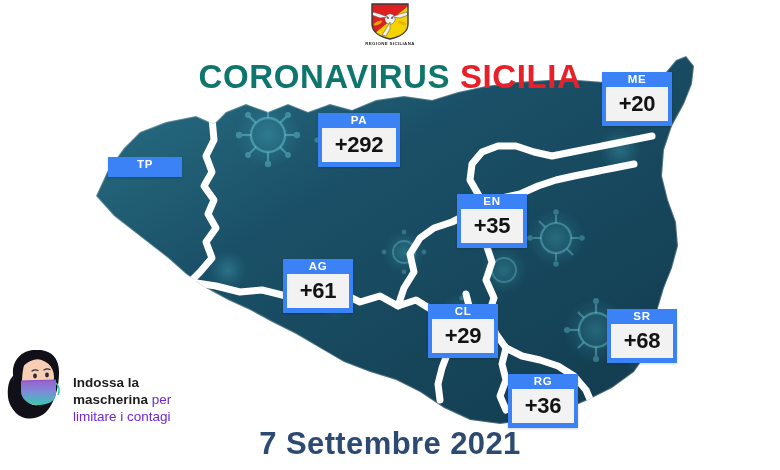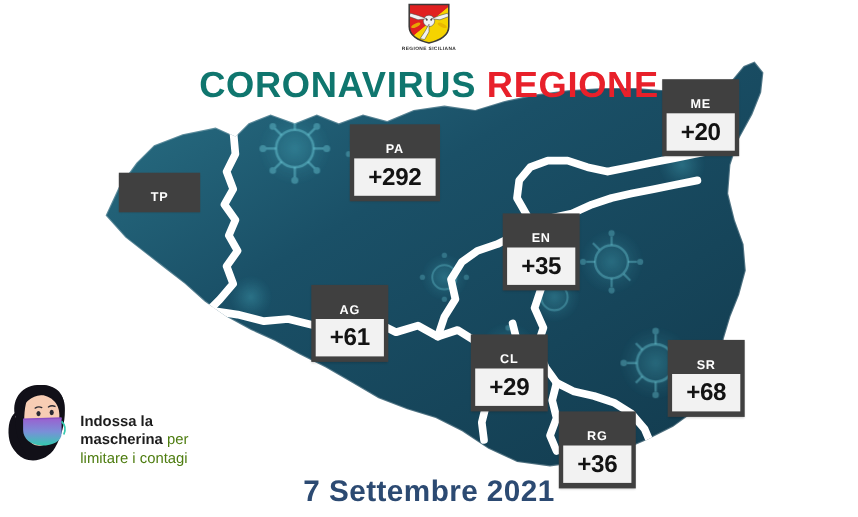--- a/index.html
+++ b/index.html
@@ -57,22 +57,22 @@
     position: absolute;
     left: 0; top: 0;
     width: 780px; height: 470px;
     z-index: 5;
   }
 
   
   .badge {
     position: absolute;
     z-index: 20;
-    background: #404040;
-    padding: 16px 4px 5px 4px;
+    background: #3b82f6;
+    padding: 0 4px 5px 4px;
     box-shadow: 0 1px 2px rgba(0,0,0,0.18);
     text-align: center;
   }
   .badge .code {
     color: #ffffff;
     font-weight: bold;
     font-size: 11.5px;
     letter-spacing: 0.7px;
     line-height: 15px;
     display: block;
@@ -102,29 +102,29 @@
   }
   #mask-art { flex: 0 0 auto; }
   #mask-text {
     margin-left: 5px;
     font-size: 13.5px;
     line-height: 17px;
     color: #2b2b2b;
     font-family: "Liberation Sans", sans-serif;
   }
   #mask-text .b { font-weight: bold; color: #1d1d1d; }
-  #mask-text .n { font-weight: normal; color: #4d7c0f; }
+  #mask-text .n { font-weight: normal; color: #6d28d9; }
 
   
   #date {
     position: absolute;
     bottom: 8px;
     left: 0; right: 0;
     text-align: center;
-    font-size: 27px;
+    font-size: 31px;
     font-weight: bold;
     color: #2c4a72;
     letter-spacing: 0.4px;
     z-index: 30;
     font-family: "Liberation Sans", sans-serif;
   }
 </style>
 </head>
 <body>
 
@@ -356,21 +356,21 @@
           <ellipse cx="11" cy="21" rx="4.5" ry="1.6" transform="rotate(-25 11 21)"></ellipse>
           <ellipse cx="35" cy="21" rx="4.5" ry="1.6" transform="rotate(25 35 21)"></ellipse>
         </g>
       </g>
       <path d="M5,2 H41 V22 C41,30 33,35 23,37 C13,35 5,30 5,22 Z" fill="none" stroke="#3a3a3a" stroke-width="1.4"></path>
     </svg>
     <div id="logo-caption">REGIONE SICILIANA</div>
   </div>
 
   <div id="title">
-    <span class="t1">CORONAVIRUS</span><span>&nbsp;</span><span class="t2">REGIONE</span>
+    <span class="t1">CORONAVIRUS</span><span>&nbsp;</span><span class="t2">SICILIA</span>
   </div>
 
   <div class="badge" style="left:108px; top:157px; width:66px">
     <span class="code">TP</span>
   </div>
 
   <div class="badge" style="left:318px; top:113px; width:74px">
     <span class="code">PA</span>
     <span class="val">+292</span>
   </div>

